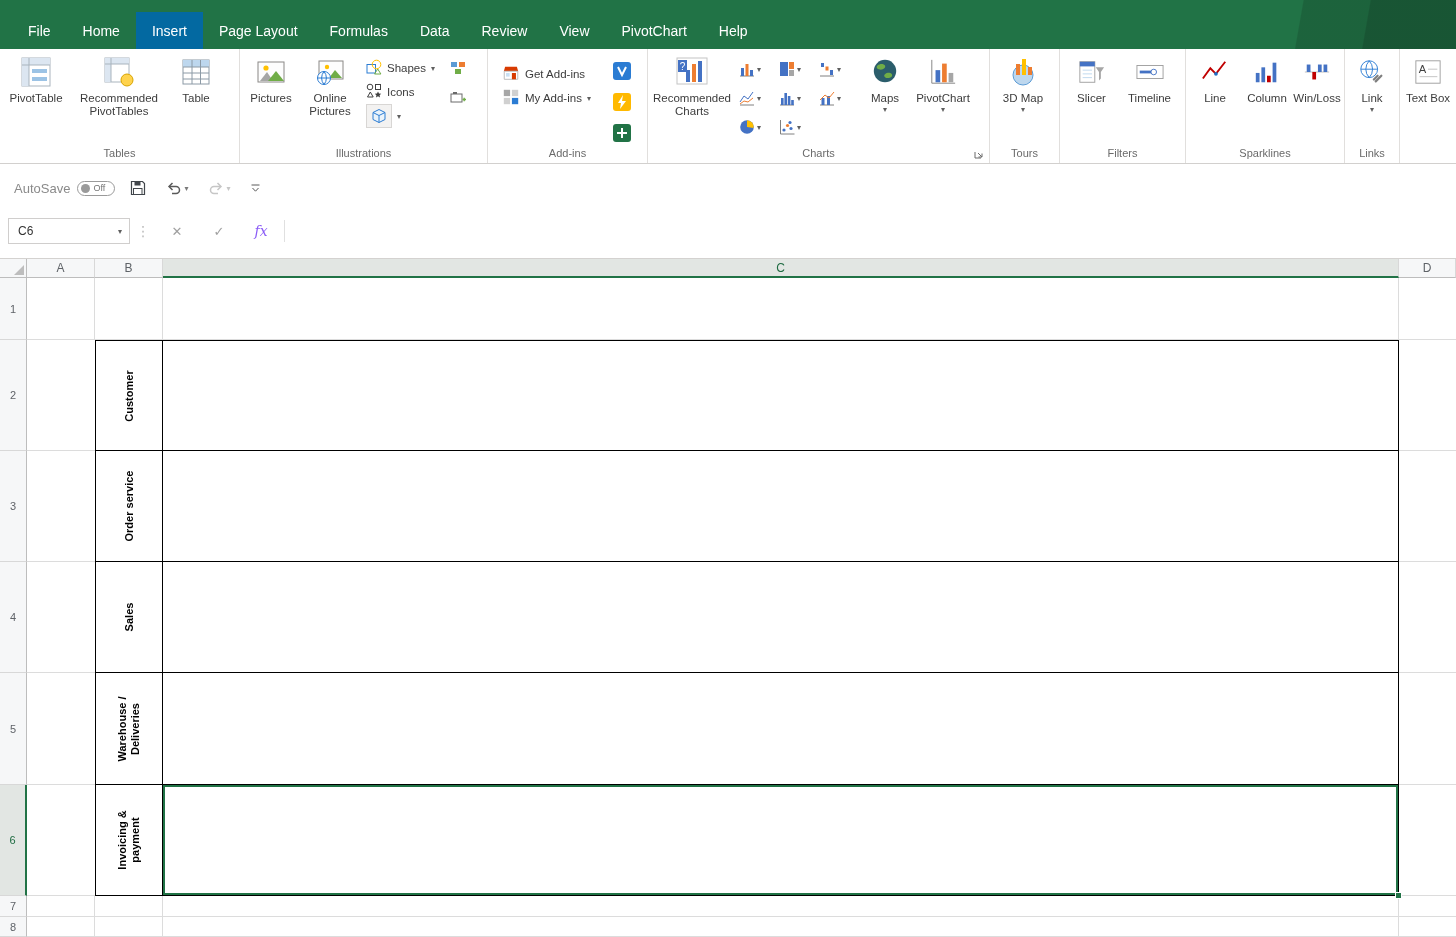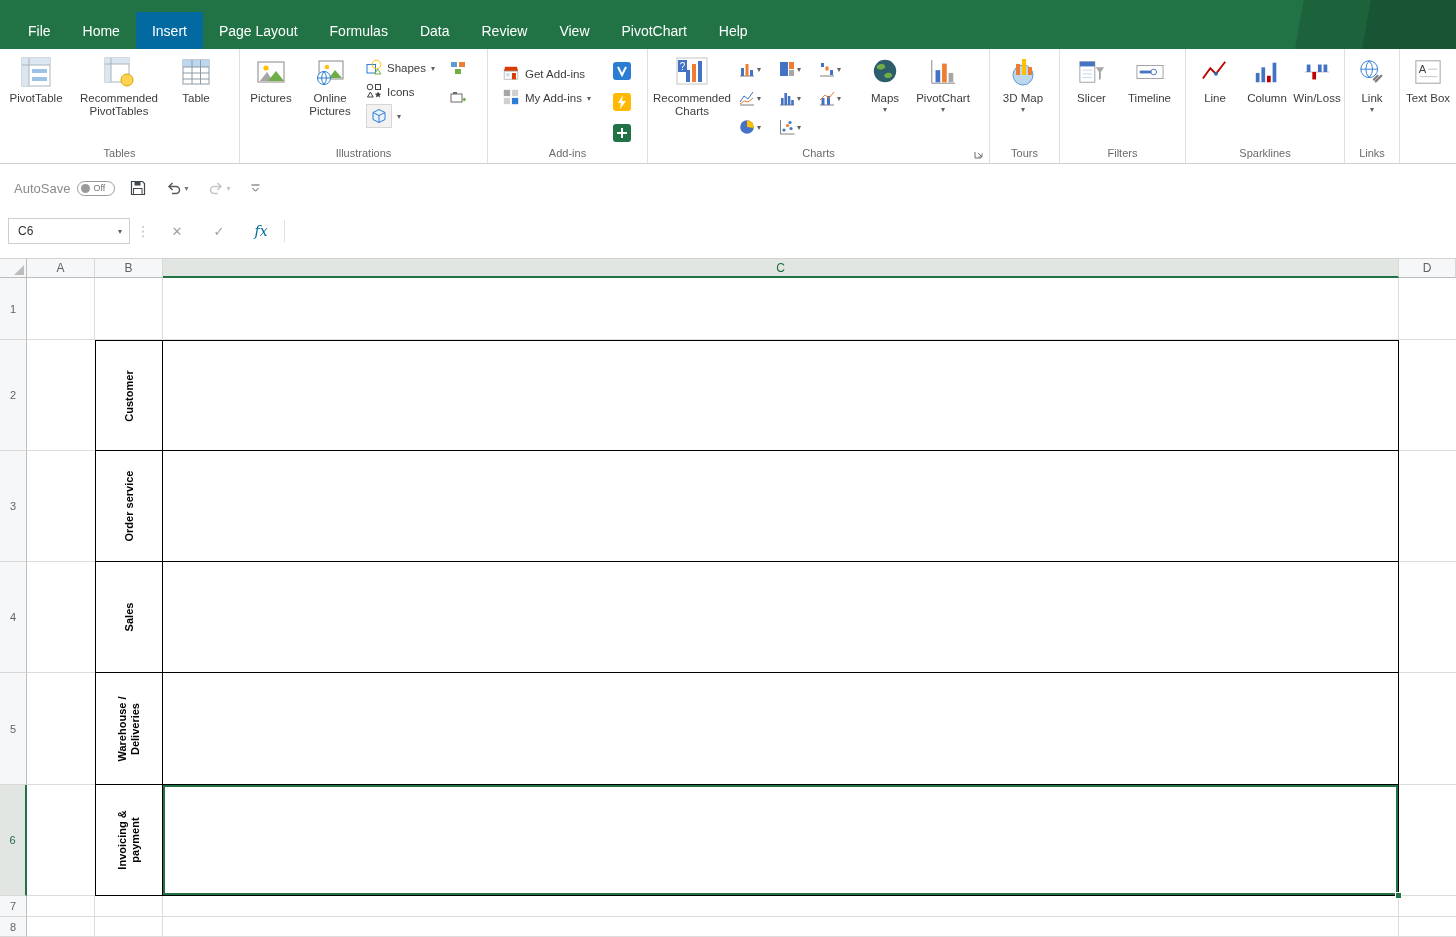--- a/index.html
+++ b/index.html
@@ -53,21 +53,21 @@
   .qat-caret.dim { color:#c6c6c6; }
 
   
   .formula-row { height:46px; display:flex; align-items:flex-start; padding:6px 0 0 8px; background:#fff; }
   .namebox { width:122px; height:26px; border:1px solid #d0cecd; display:flex; align-items:center;
     font-size:12px; color:#333; padding-left:9px; cursor:pointer; background:#fff; }
   .namebox .caret { margin-left:auto; padding-right:7px; }
   .dragdots { width:26px; text-align:center; color:#b9b9b9; font-size:14px; line-height:26px; }
   .fbtn { width:42px; height:26px; display:flex; align-items:center; justify-content:center;
     font-size:13px; color:#a0a0a0; cursor:pointer; }
-  .fx { font-family:"DejaVu Serif", serif; font-style:italic; font-size:14px; color:#0369a1; }
+  .fx { font-family:"DejaVu Serif", serif; font-style:italic; font-size:14px; color:#8b5cf6; }
   .fdivider { width:1px; height:22px; background:#e0e0e0; margin:2px 6px 0 2px; }
   .formula-input { flex:1; height:26px; border:none; outline:none; font-size:12px;
     font-family:"Liberation Sans", sans-serif; }
 
   
   .sheet { user-select:none; }
   .colheads { display:flex; height:20px; border-top:1px solid #d4d2d0; }
   .corner { width:27px; background:#f6f7f8; border-right:1px solid #bdbdbd; border-bottom:1px solid #bdbdbd; position:relative; cursor:pointer; }
   .corner .tri { position:absolute; right:2px; bottom:2px; width:0; height:0;
     border-left:10px solid transparent; border-bottom:10px solid #bdbdbd; }

